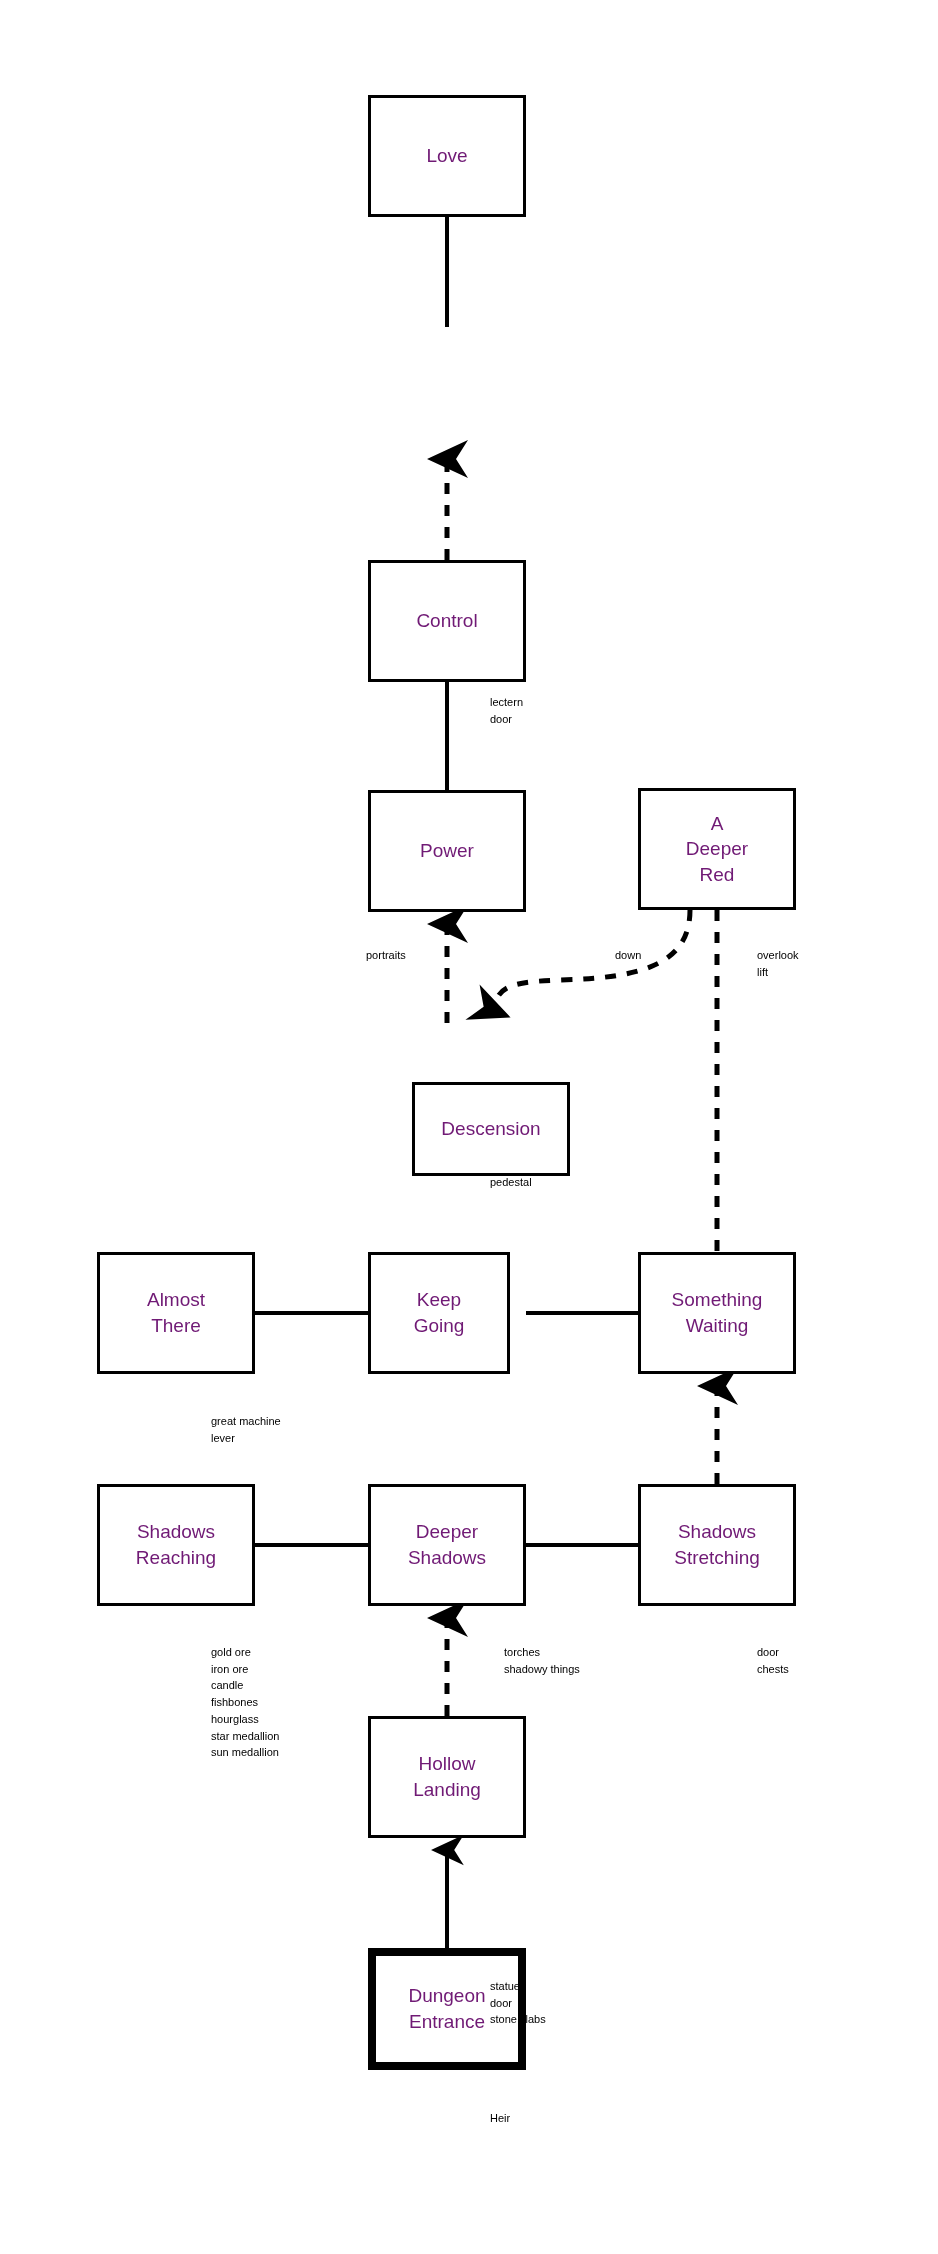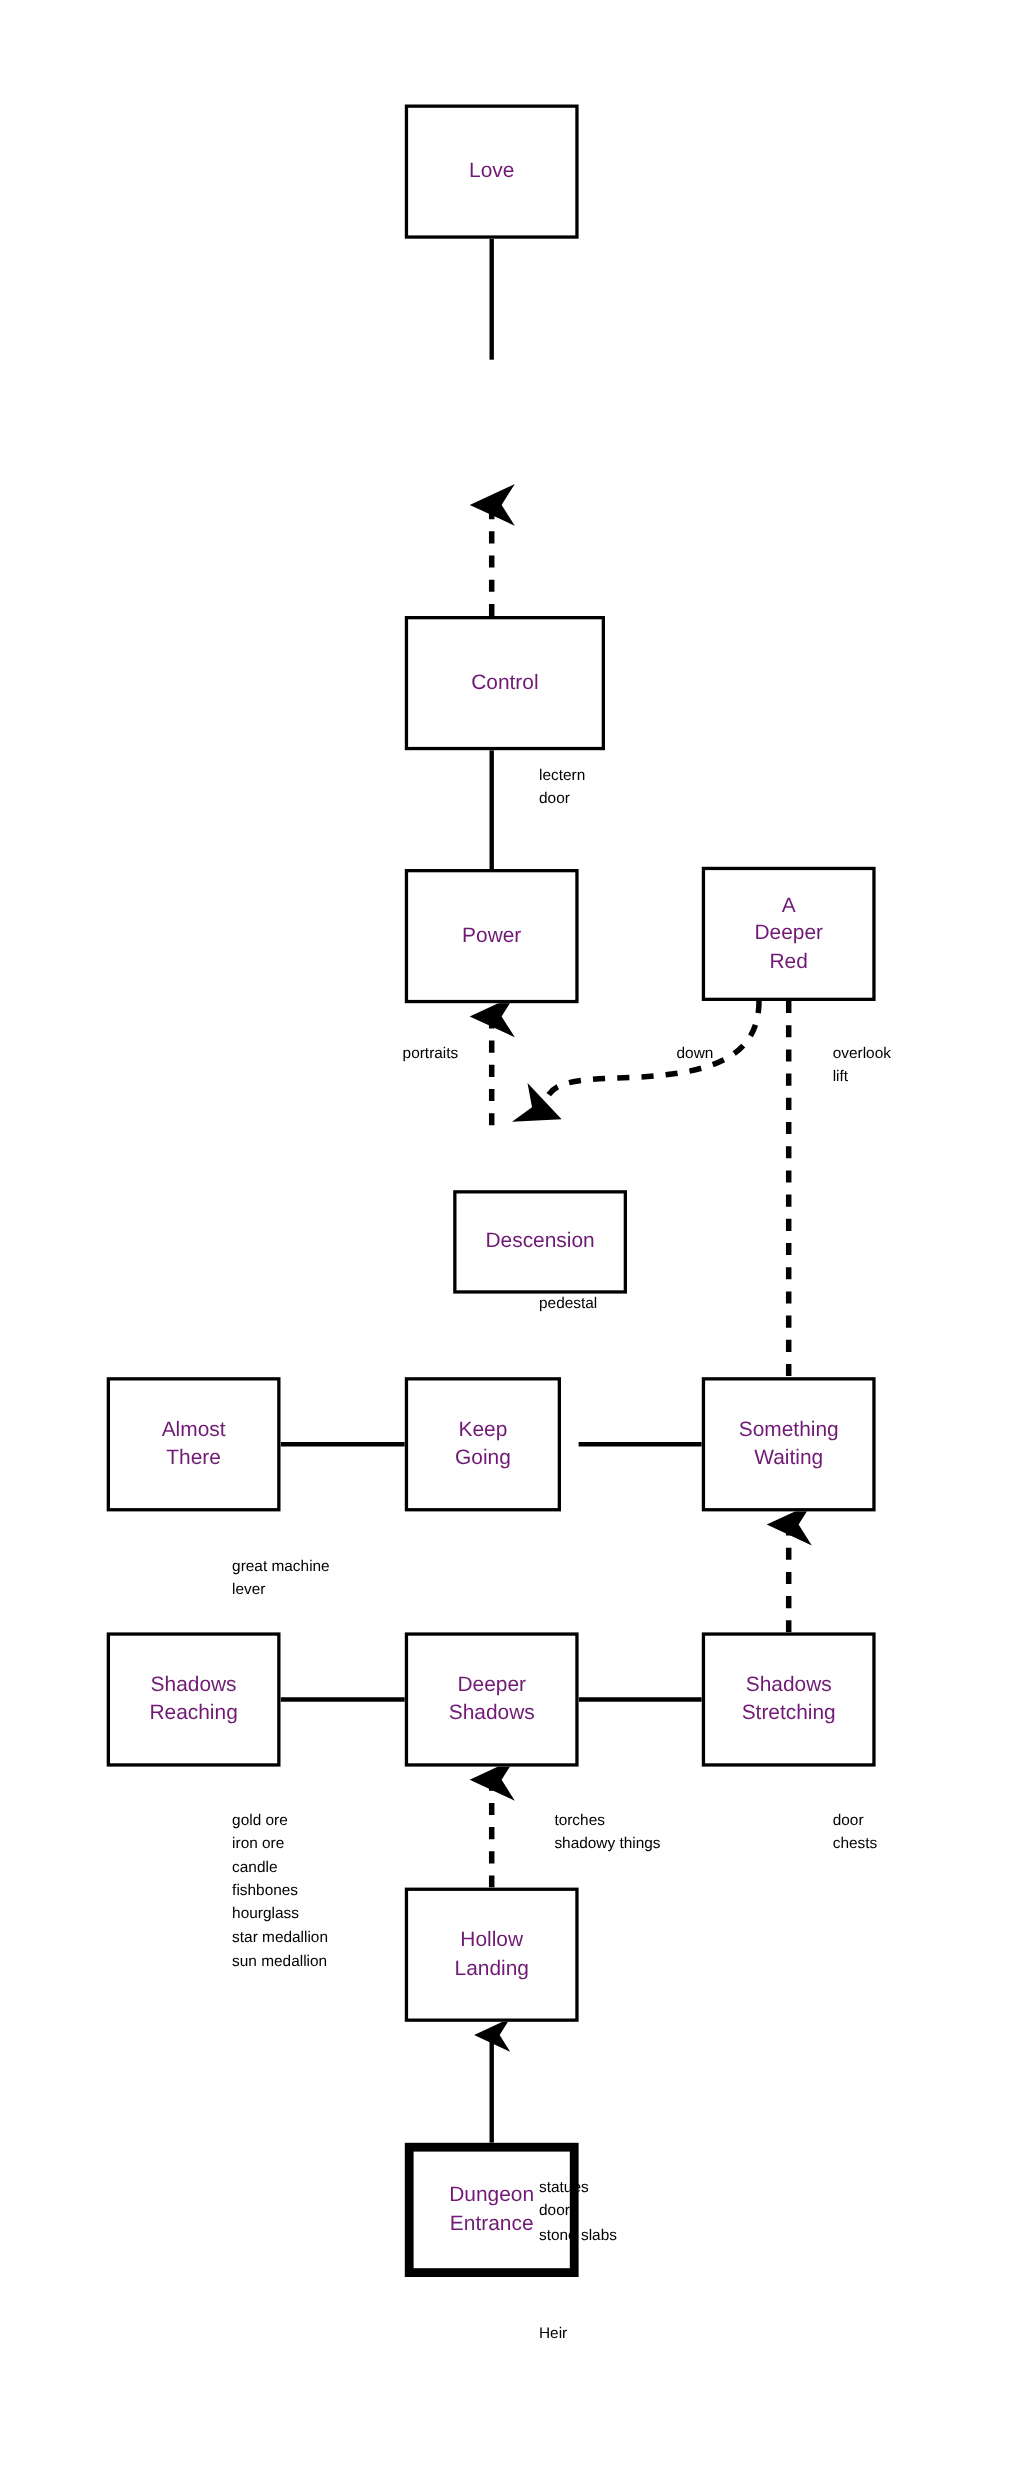--- a/index.html
+++ b/index.html
@@ -31,21 +31,21 @@
     line-height: 1.35;
     color: #701a75;
     white-space: pre-line;
     z-index: 3;
   }
   .node.start {
     border-width: 8px;
   }
   .edge-label {
     position: absolute;
-    font-size: 14px;
+    font-size: 11px;
     line-height: 1.52;
     color: #000000;
     white-space: pre-line;
     z-index: 4;
   }
   svg.wires {
     position: absolute;
     left: 0;
     top: 0;
     width: 938px;
@@ -87,21 +87,21 @@
     <line x1="255" y1="1545" x2="368" y2="1545" stroke="#000000" stroke-width="4"></line>
 
     <line x1="526" y1="1545" x2="638" y2="1545" stroke="#000000" stroke-width="4"></line>
 
     <line x1="447" y1="1716" x2="447" y2="1618" stroke="#000000" stroke-width="5" stroke-dasharray="11 11" marker-end="url(#arrowhead)"></line>
 
     <line x1="447" y1="1948" x2="447" y2="1850" stroke="#000000" stroke-width="4" marker-end="url(#arrowhead)"></line>
   </svg>
 
   <div class="node" style="left:368px; top:95px;   width:158px; height:122px;">Love</div>
-  <div class="node" style="left:368px; top:560px;  width:182px; height:122px;">Control</div>
+  <div class="node" style="left:368px; top:560px;  width:158px; height:122px;">Control</div>
   <div class="node" style="left:368px; top:790px;  width:158px; height:122px;">Power</div>
   <div class="node" style="left:638px; top:788px;  width:158px; height:122px;">A
 Deeper
 Red</div>
   <div class="node" style="left:368px; top:1082px; width:158px; height:94px;margin-left:44px;">Descension</div>
   <div class="node" style="left:97px;  top:1252px; width:158px; height:122px;">Almost
 There</div>
   <div class="node" style="left:368px; top:1252px; width:142px; height:122px;">Keep
 Going</div>
   <div class="node" style="left:638px; top:1252px; width:158px; height:122px;">Something

